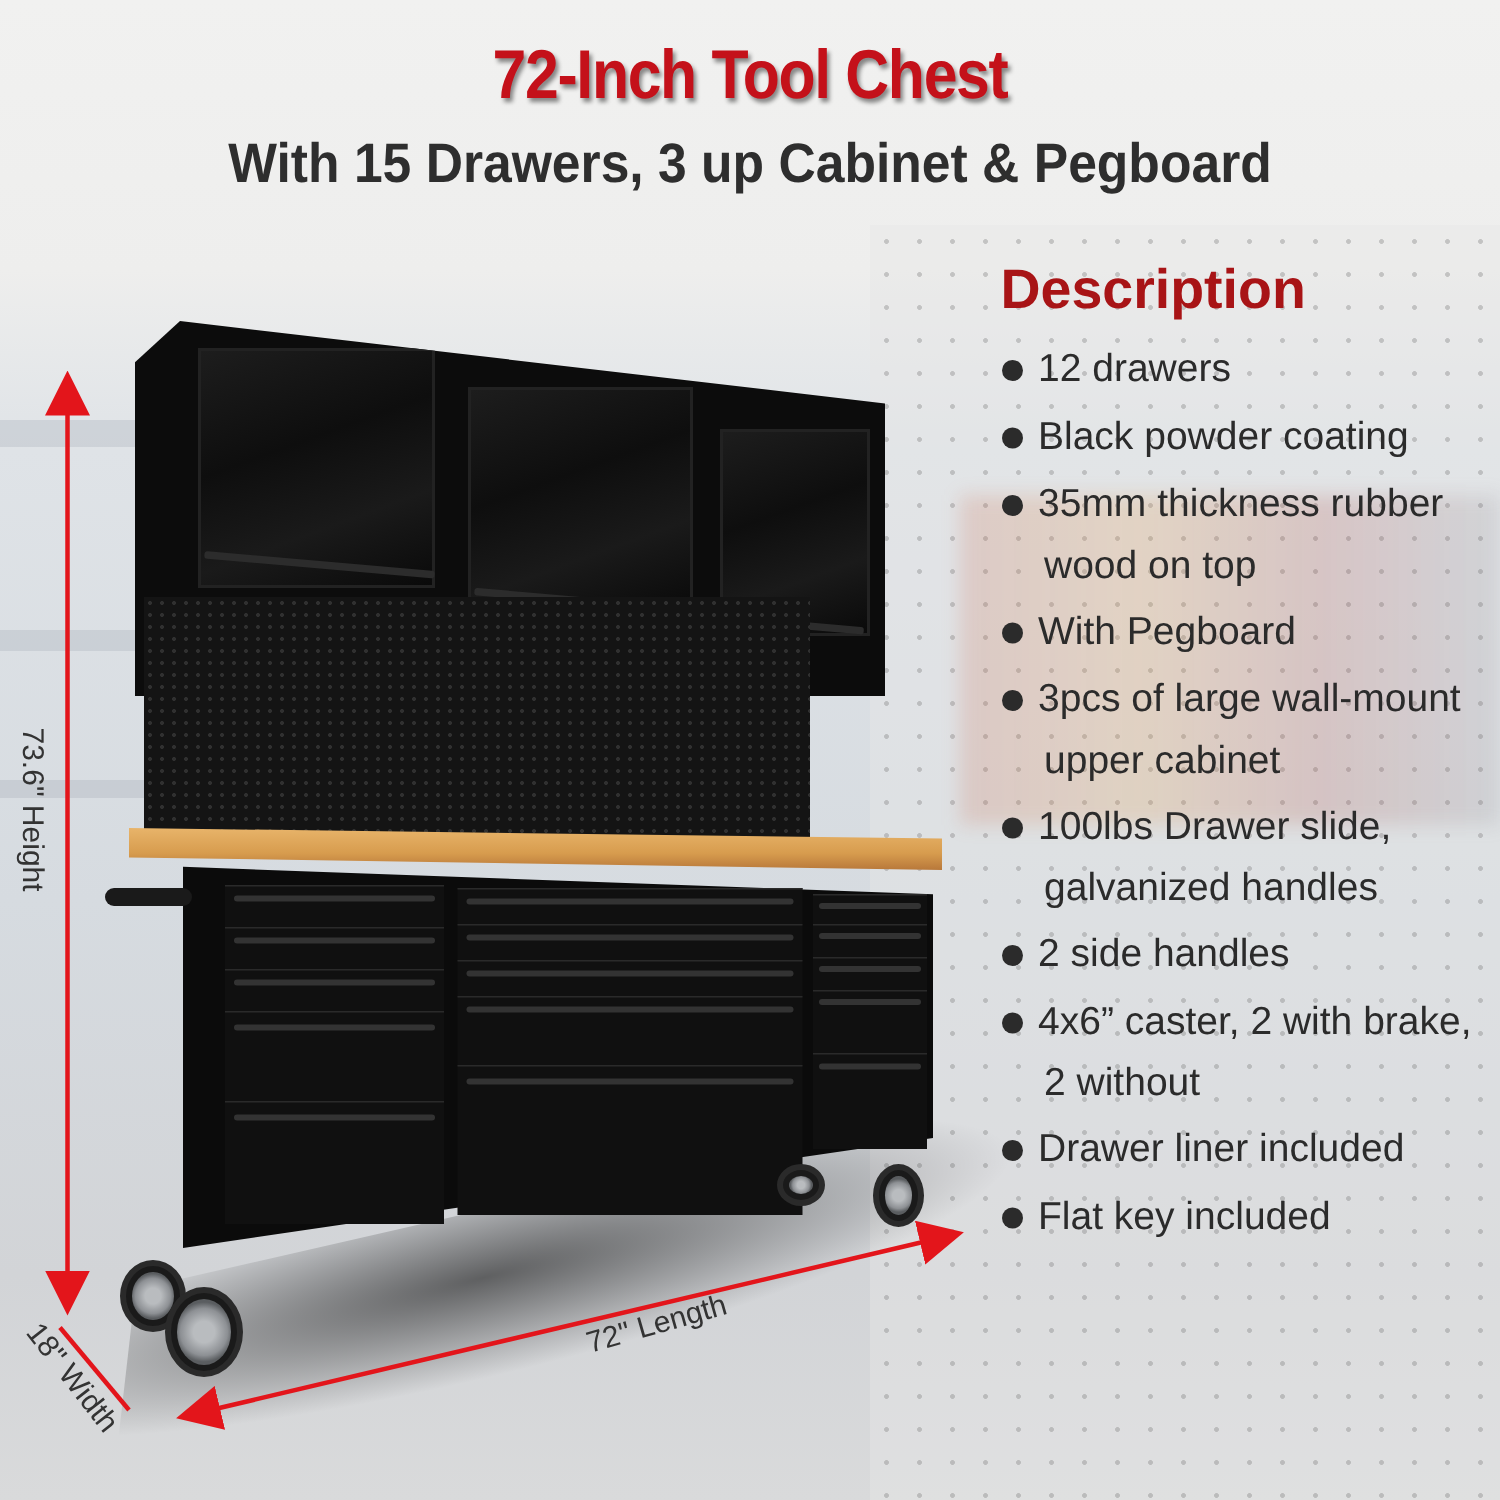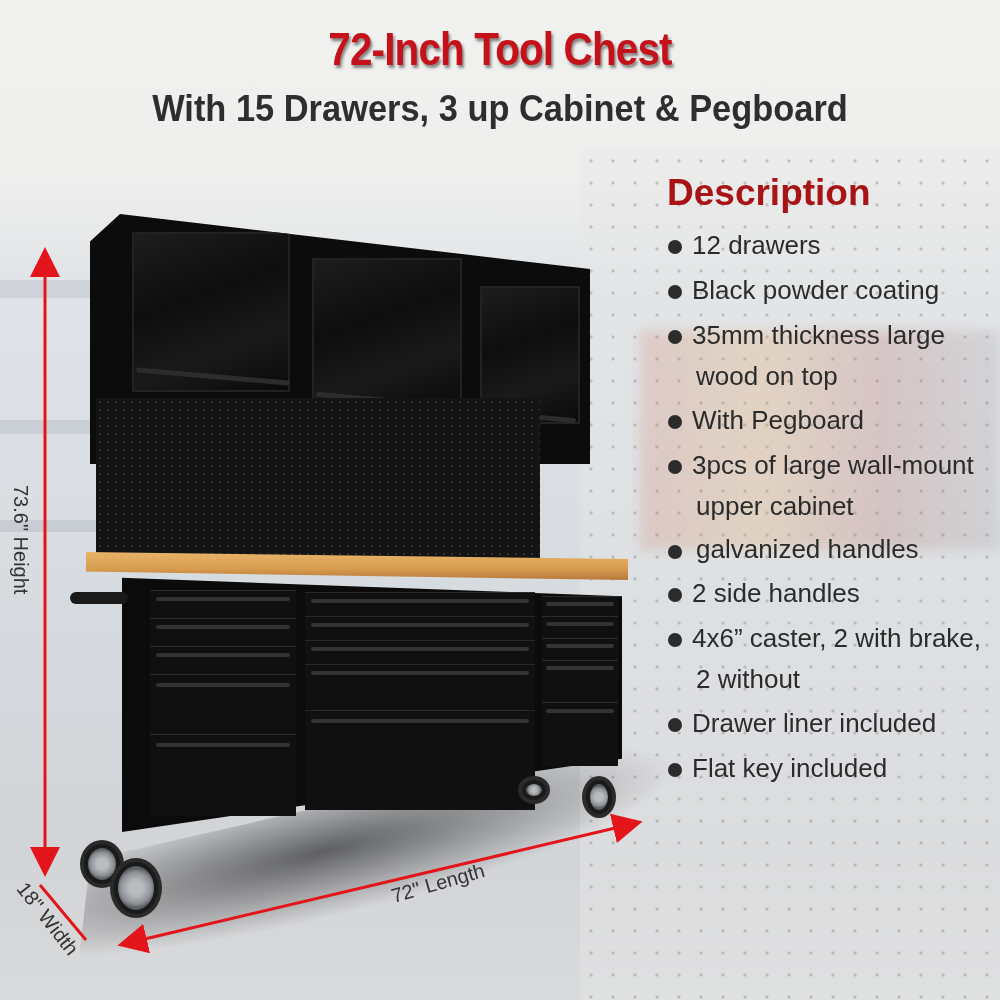--- a/index.html
+++ b/index.html
@@ -205,22 +205,22 @@
 
 <div class="dim-label dim-height">73.6" Height</div>
 <div class="dim-label dim-length">72" Length</div>
 <div class="dim-label dim-width">18" Width</div>
 
 <div class="desc">
   <div class="desc-heading">Description</div>
   <ul class="desc-list">
     <li class="desc-item"><span class="bullet"></span><span>12 drawers</span></li>
     <li class="desc-item"><span class="bullet"></span><span>Black powder coating</span></li>
-    <li class="desc-item"><span class="bullet"></span><span>35mm thickness large</span><span class="cont">wood on top</span></li>
+    <li class="desc-item"><span class="bullet"></span><span>35mm thickness rubber</span><span class="cont">wood on top</span></li>
     <li class="desc-item"><span class="bullet"></span><span>With Pegboard</span></li>
     <li class="desc-item"><span class="bullet"></span><span>3pcs of large wall-mount</span><span class="cont">upper cabinet</span></li>
-    <li class="desc-item"><span class="bullet"></span><span class="cont">galvanized handles</span></li>
+    <li class="desc-item"><span class="bullet"></span><span>100lbs Drawer slide,</span><span class="cont">galvanized handles</span></li>
     <li class="desc-item"><span class="bullet"></span><span>2 side handles</span></li>
     <li class="desc-item"><span class="bullet"></span><span>4x6” caster, 2 with brake,</span><span class="cont">2 without</span></li>
     <li class="desc-item"><span class="bullet"></span><span>Drawer liner included</span></li>
     <li class="desc-item"><span class="bullet"></span><span>Flat key included</span></li>
   </ul>
 </div>
 
 </body></html>

